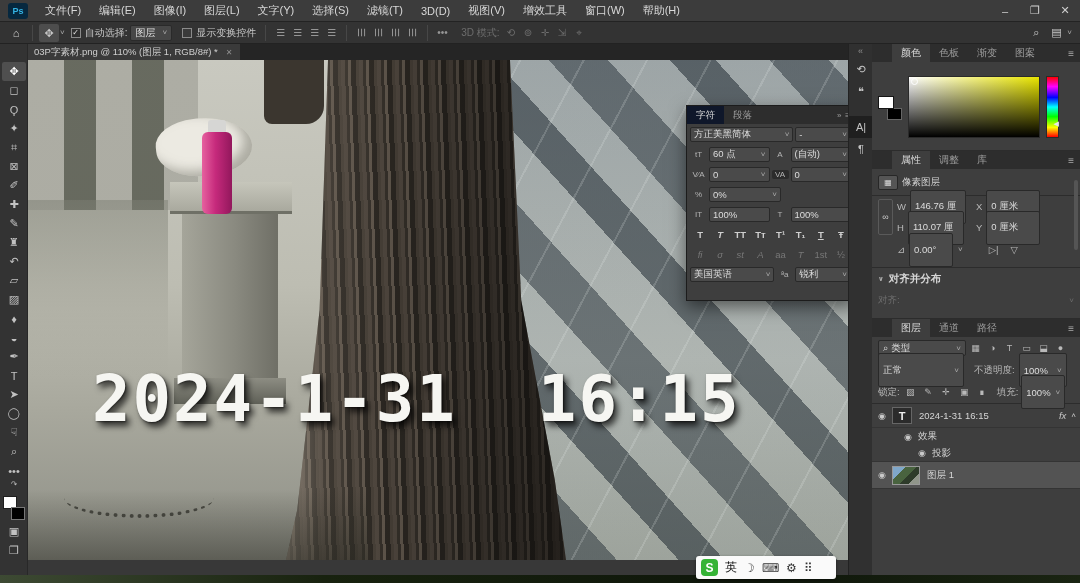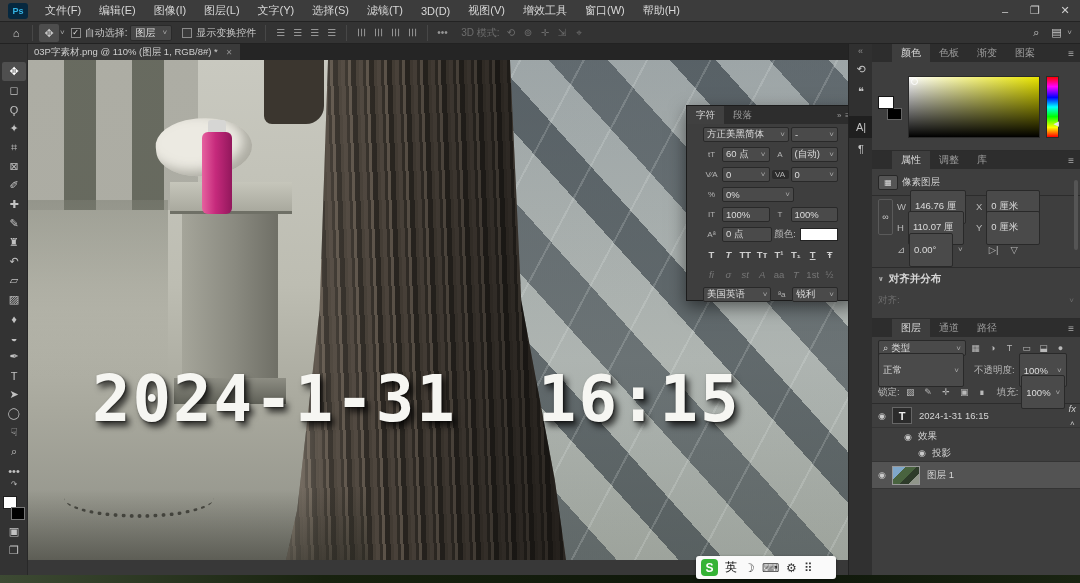--- a/index.html
+++ b/index.html
@@ -66,23 +66,23 @@
      repeating-linear-gradient(88deg,#4c443c 0 4px,#332e28 4px 7px,#5c5349 7px 10px,#2a2621 10px 15px,#443d35 15px 18px);}
   .ph-branch{position:absolute;left:236px;top:0;width:60px;height:64px;background:#3b362f;border-radius:0 0 18px 8px;}
   .ph-gshadow{position:absolute;left:0;top:430px;width:340px;height:80px;background:linear-gradient(180deg,rgba(45,45,38,.0),rgba(40,40,33,.55));}
   .ph-chain{position:absolute;left:36px;top:418px;width:150px;height:40px;border-bottom:4px dotted rgba(40,40,34,.7);border-radius:50%;}
   .ph-datetime{position:absolute;left:64px;top:302px;font-family:"DejaVu Sans Mono","Liberation Mono",monospace;font-weight:bold;font-size:64px;letter-spacing:2px;color:#f6f6f2;white-space:pre;text-shadow:4px 5px 6px rgba(0,0,0,.7),1px 1px 2px rgba(0,0,0,.55);}
 
   
   .charpanel{position:absolute;left:686px;top:105px;width:169px;height:196px;background:#3e3e3e;border:1px solid #1c1c1c;box-shadow:0 6px 16px rgba(0,0,0,.5);font-size:9.5px;}
   .cp-tabs{height:18px;background:#2d2d2d;display:flex;align-items:stretch;}
   .cp-tab{padding:0 9px;display:flex;align-items:center;color:#9d9d9d;}
-  .cp-tab.active{background:#404040;color:#dcdcdc;}
+  .cp-tab.active{background:#0f172a;color:#dcdcdc;}
   .cp-tabicons{margin-left:auto;display:flex;align-items:center;gap:4px;padding:0 4px;color:#9d9d9d;font-size:8px;}
-  .cp-row{display:flex;align-items:center;height:20px;padding:0 16px;gap:2px;}
+  .cp-row{display:flex;align-items:center;height:20px;padding:0 3px;gap:2px;}
   .cp-ico{width:17px;font-size:8px;color:#b5b5b5;text-align:center;flex:none;}
   .cp-field{height:15px;background:#4a4a4a;border:1px solid #292929;border-radius:2px;display:flex;align-items:center;padding:0 3px;color:#ddd;flex:1;gap:2px;overflow:hidden;white-space:nowrap;}
   .cp-field .chev{margin-left:auto;}
   .cp-btn{flex:1;text-align:center;color:#cfcfcf;font-size:9.5px;font-weight:bold;}
   .cp-btn.it{font-style:italic;} .cp-btn.un{text-decoration:underline;} .cp-btn.dim{color:#777;font-weight:normal;}
   .cp-swatch{width:38px;height:13px;background:#fff;border:1px solid #222;margin-left:2px;}
   .cp-lbl{color:#b5b5b5;}
 
   
   .dockstrip{position:absolute;left:848px;top:44px;width:24px;height:539px;background:#303030;border-left:1px solid #222;}
@@ -119,21 +119,21 @@
 
   
   .lfilter{height:16px;background:#4a4a4a;border:1px solid #292929;border-radius:2px;display:flex;align-items:center;gap:3px;padding:0 4px;color:#ddd;font-size:9.5px;}
   .lico{width:15px;text-align:center;color:#b9b9b9;font-size:9px;}
   .eye{width:20px;text-align:center;color:#c9c9c9;font-size:9px;}
   .lrow{display:flex;align-items:center;height:24px;border-bottom:1px solid #343434;}
   .lrow.sel{background:#535353;}
   .tthumb{width:20px;height:17px;background:#2b2b2b;border:1px solid #666;display:flex;align-items:center;justify-content:center;color:#eee;font-size:11px;font-weight:bold;margin-right:7px;}
   .ithumb{width:28px;height:19px;border:1px solid #999;margin-right:7px;background:linear-gradient(135deg,#7fa7c9 0 30%,#49633f 30% 55%,#2e3b2a 55% 75%,#90958a 75%);}
   .lname{font-size:9.5px;color:#d6d6d6;}
-  .fx{margin-left:auto;padding-right:4px;color:#c9c9c9;font-style:italic;font-size:9.5px;display:flex;gap:5px;align-items:center;flex-direction:column;}
+  .fx{margin-left:auto;padding-right:4px;color:#c9c9c9;font-style:italic;font-size:9.5px;display:flex;gap:5px;align-items:center;}
 
   
   .statusbar{position:absolute;left:28px;top:560px;width:820px;height:15px;background:#3d3d3d;border-top:1px solid #2b2b2b;display:flex;align-items:center;font-size:9.5px;color:#b9b9b9;gap:0;}
   .bottomstrip{position:absolute;left:0;top:575px;width:1080px;height:8px;background:linear-gradient(90deg,#3d4a33,#18220f 30%,#0e160a 70%,#1a2412);}
   .sogou{position:absolute;left:696px;top:556px;width:140px;height:23px;background:#fafafa;border-radius:3px;box-shadow:0 1px 3px rgba(0,0,0,.5);display:flex;align-items:center;gap:7px;padding:0 5px;z-index:5;}
   .sgS{width:17px;height:17px;background:#35b335;color:#fff;border-radius:4px;display:flex;align-items:center;justify-content:center;font-weight:bold;font-size:12px;}
   .sgi{color:#333;font-size:12px;}
   .sglang{color:#111;font-size:12px;}
 </style>
 </head>
@@ -363,28 +363,20 @@
     <div class="cp-row">
       <span class="cp-ico">IT</span>
       <span class="cp-field">
           <span>100%</span>
         </span>
       <span class="cp-ico">T</span>
       <span class="cp-field">
           <span>100%</span>
         </span>
     </div>
-    <div class="cp-row">
-      <span class="cp-ico">Aª</span>
-      <span class="cp-field">
-          <span>0 点</span>
-        </span>
-      <span class="cp-lbl">颜色:</span>
-      <span class="cp-swatch"></span>
-    </div>
     <div class="cp-row" style="gap:0">
       <span class="cp-btn">T</span>
       <span class="cp-btn it">T</span>
       <span class="cp-btn">TT</span>
       <span class="cp-btn">Tᴛ</span>
       <span class="cp-btn">T¹</span>
       <span class="cp-btn">T₁</span>
       <span class="cp-btn un">T</span>
       <span class="cp-btn">Ŧ</span>
     </div>

